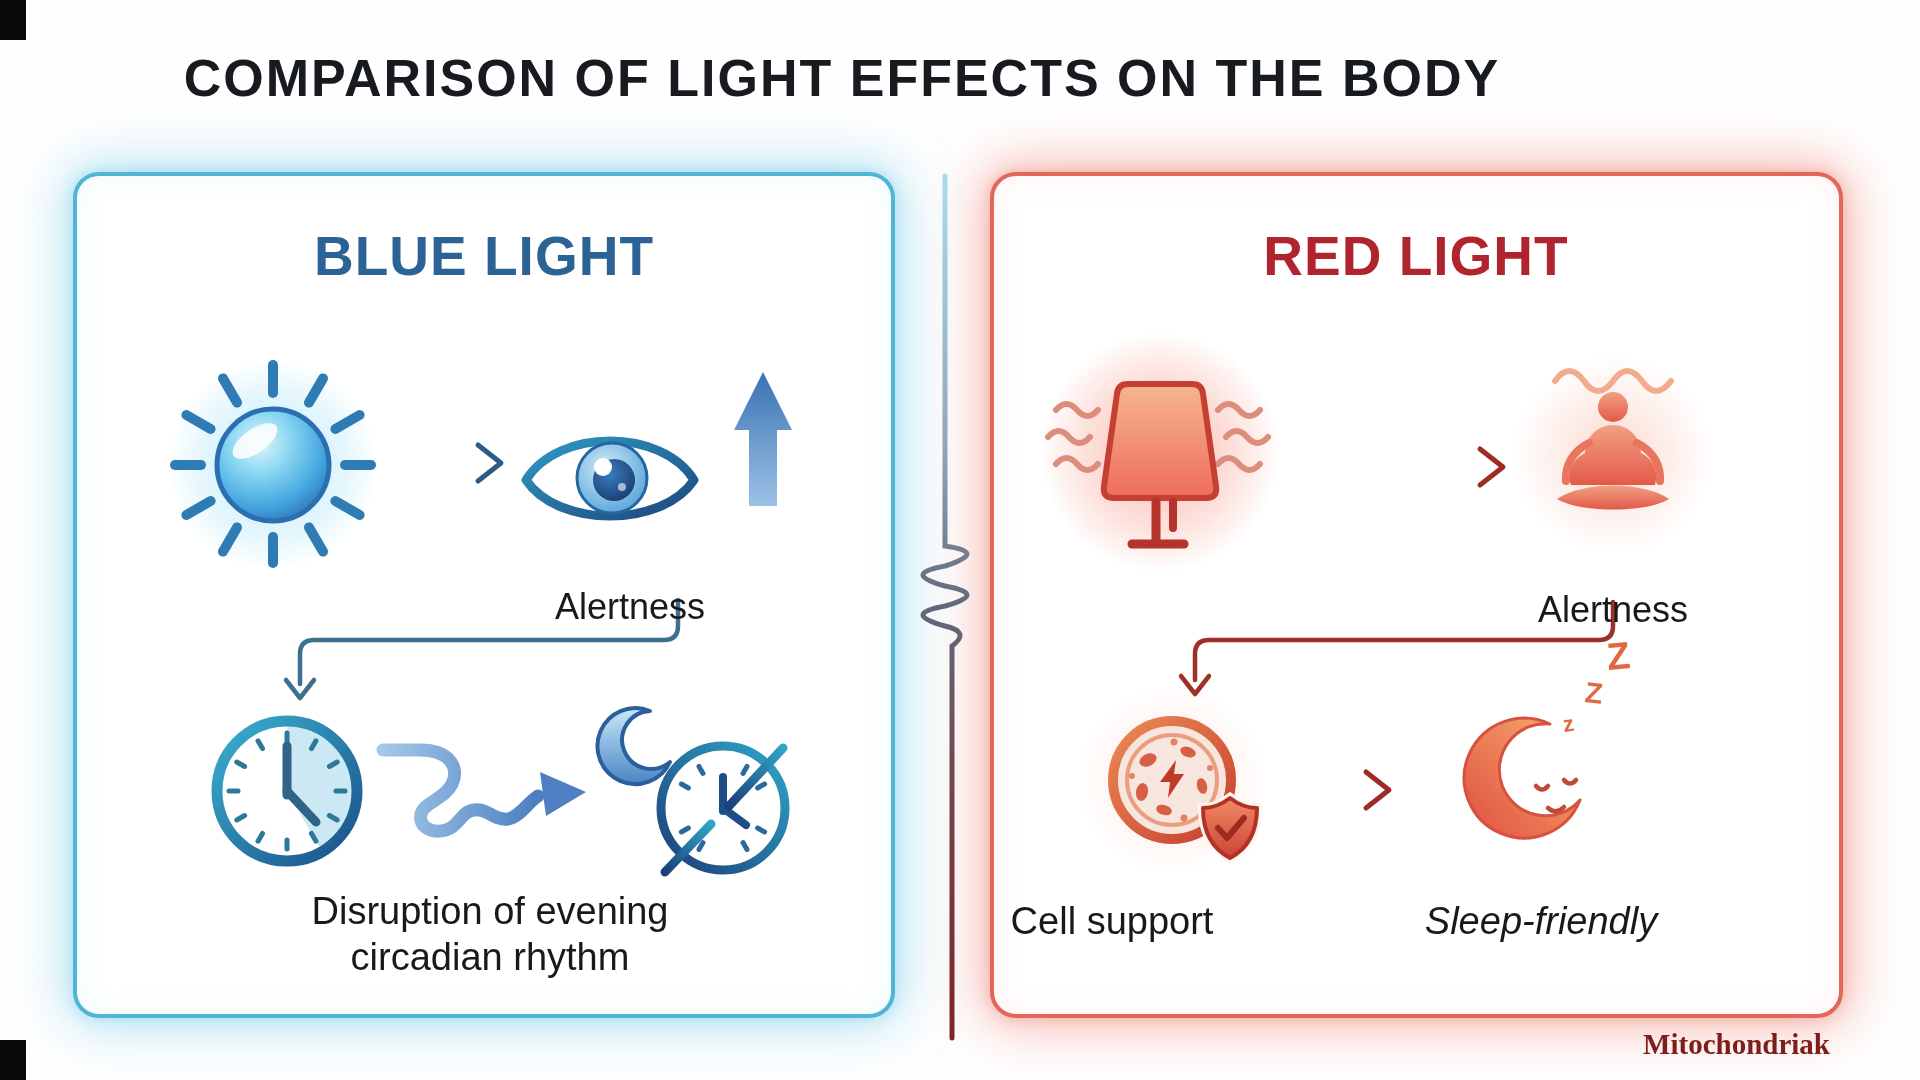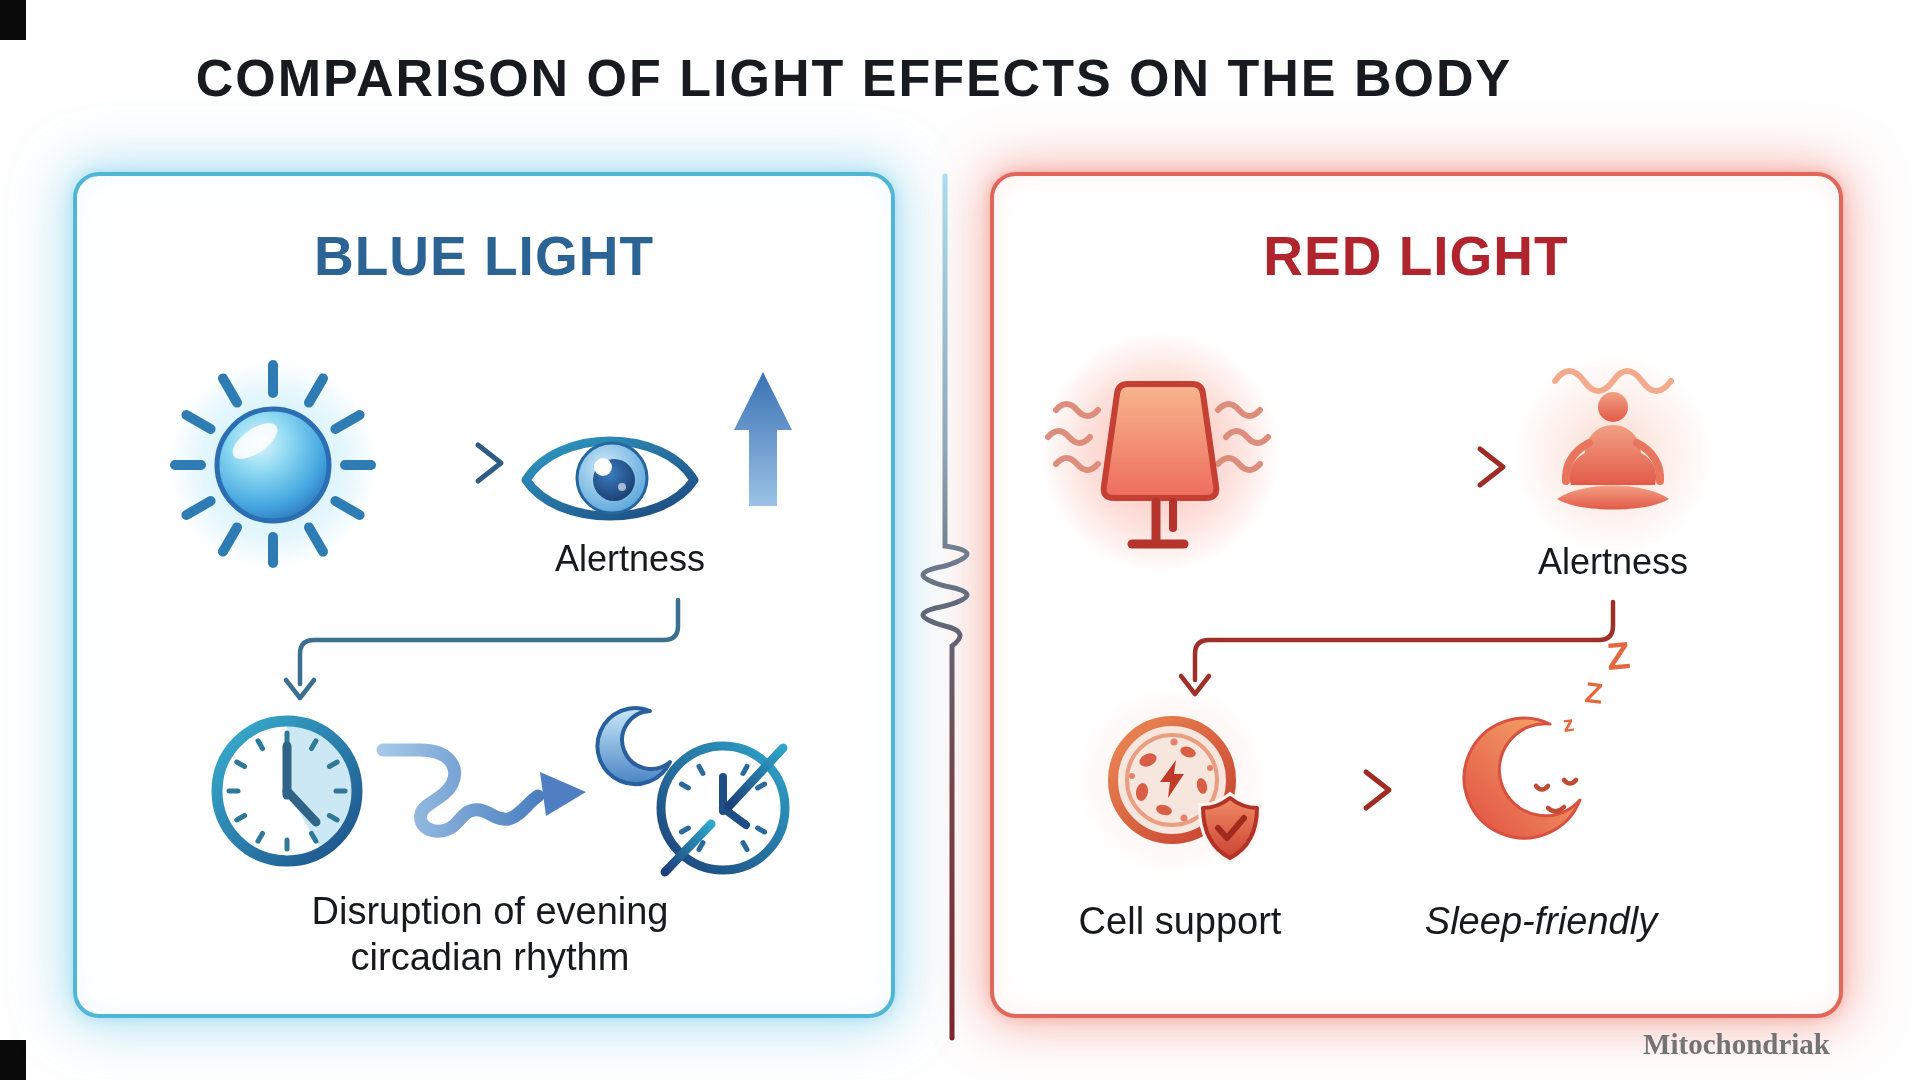--- a/index.html
+++ b/index.html
@@ -2,41 +2,41 @@
 <html><head>
 <meta charset="utf-8">
 <style>
   html,body{margin:0;padding:0;background:#ffffff;}
   .stage{position:relative;width:1920px;height:1080px;background:#fefefe;overflow:hidden;
          font-family:"Liberation Sans", sans-serif;}
   .corner{position:absolute;left:0;width:26px;height:40px;background:#0a0a0a;}
   .corner.top{top:0;}
   .corner.bottom{top:1040px;}
   .main-title{position:absolute;left:0;top:48px;width:1684px;text-align:center;
-      font-size:52px;font-weight:700;letter-spacing:2px;color:#171b20;margin:0;padding-left:12px;}
+      font-size:52px;font-weight:700;letter-spacing:2px;color:#171b20;margin:0;}
   .panel{position:absolute;top:172px;height:846px;background:#ffffff;border-radius:26px;
       box-sizing:border-box;}
   .panel.blue{left:73px;width:822px;border:4px solid #4fb6d6;
       box-shadow:0 0 52px 8px rgba(118,204,234,.55), 0 0 14px rgba(118,204,234,.45),
                  inset 0 0 28px rgba(170,225,244,.18);}
   .panel.red{left:990px;width:853px;border:4px solid #e2675b;
       box-shadow:0 0 52px 8px rgba(242,128,114,.55), 0 0 14px rgba(242,128,114,.45),
                  inset 0 0 28px rgba(248,180,170,.18);}
   .panel-title{position:absolute;top:224px;margin:0;transform:translateX(-50%);
       font-size:55px;font-weight:800;letter-spacing:1px;white-space:nowrap;}
   .panel-title.blue{left:484px;color:#2b6394;}
   .panel-title.red{left:1416px;color:#b0242e;}
   .art{position:absolute;left:0;top:0;width:1920px;height:1080px;pointer-events:none;}
   .lbl{position:absolute;transform:translateX(-50%);color:#17191d;text-align:center;
       white-space:nowrap;}
-  .lbl.small{font-size:36px;}
+  .lbl.small{font-size:36px;margin-top:48px;}
   .lbl.big{font-size:38px;}
   .lbl.wrap{white-space:normal;width:460px;line-height:1.2;}
   .watermark{position:absolute;right:90px;top:1028px;font-family:"Liberation Serif", serif;
-      font-weight:700;font-size:29px;color:#737373;}
+      font-weight:700;font-size:29px;color:#7f1d1d;}
   .zzz{font-family:"Liberation Sans", sans-serif;font-weight:bold;fill:#e2683f;}
 </style>
 </head>
 <body>
 
 <div class="stage">
 
   <div class="corner top"></div>
   <div class="corner bottom"></div>
 
@@ -321,17 +321,17 @@
     </g>
   </svg>
 
   <h2 class="panel-title red">RED LIGHT</h2>
   <h2 class="panel-title blue">BLUE LIGHT</h2>
 
   <div class="lbl small" style="left:630px;top:538px;">Alertness</div>
   <div class="lbl big wrap" style="left:490px;top:889px;">Disruption of evening circadian rhythm</div>
 
   <div class="lbl small" style="left:1613px;top:541px;">Alertness</div>
-  <div class="lbl big" style="left:1180px;top:900px;text-align:right;">Cell support</div>
+  <div class="lbl big" style="left:1112px;top:900px;text-align:right;">Cell support</div>
   <div class="lbl big" style="left:1541px;top:900px;font-style:italic;">Sleep-friendly</div>
 
   <div class="watermark">Mitochondriak</div>
 </div>
 
 </body></html>

